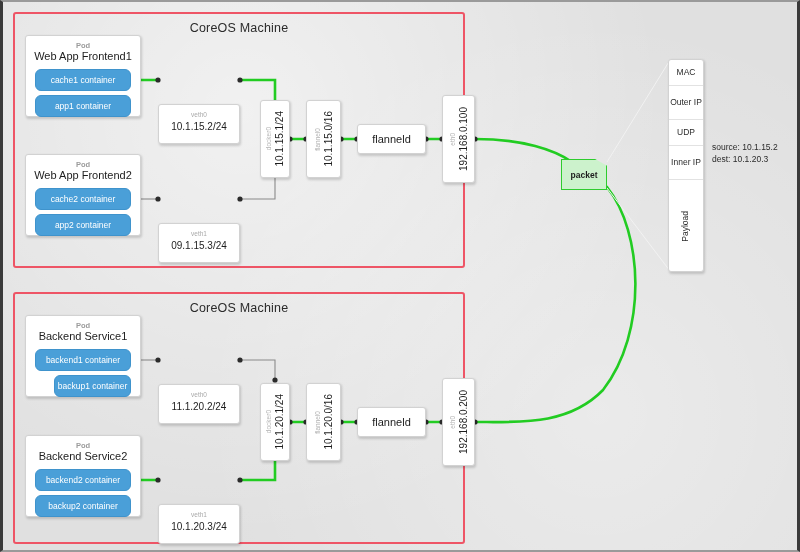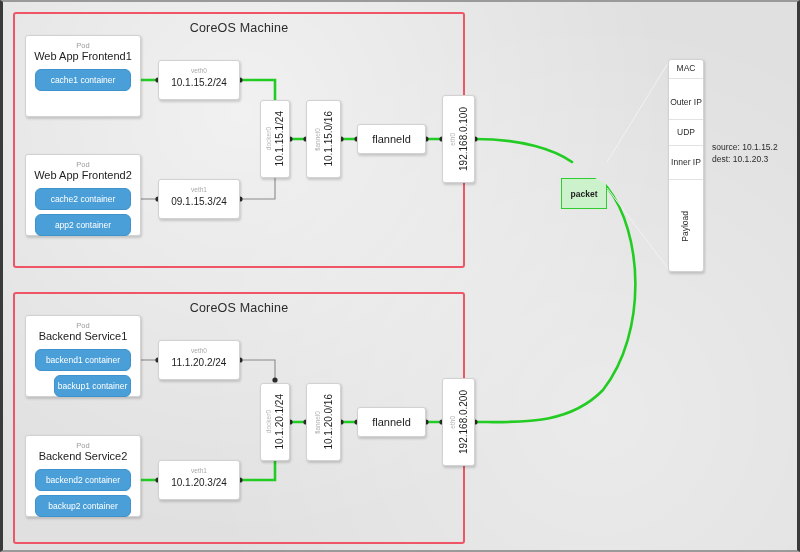--- a/index.html
+++ b/index.html
@@ -36,35 +36,35 @@
   .nd{
     position:absolute;background:#ffffff;border:1px solid #d2d2d2;
     border-radius:3px;box-shadow:1px 1.5px 2.5px rgba(0,0,0,.16);
     box-sizing:border-box;
   }
 
   
   .pod{z-index:3;}
   .pod-kind{
     position:absolute;top:5px;left:0;width:100%;text-align:center;
-    font-size:7.5px;color:#9b9b9b;
+    font-size:7.5px;color:#9b9b9b;font-weight:bold;
   }
   .pod-name{
     position:absolute;top:14px;left:0;width:100%;text-align:center;
     font-size:11px;color:#1d1d1d;
   }
   .ctr{
     position:absolute;left:9px;right:9px;height:22px;
     background:#4a9fd8;border:1px solid #3f93cc;border-radius:6px;
     color:#ffffff;font-size:8.5px;display:flex;align-items:center;
     justify-content:center;box-sizing:border-box;
   }
 
   
-  .veth{z-index:3;}
+  .veth{z-index:3;margin-top:44px;}
   .veth-sub{
     position:absolute;top:6px;left:0;width:100%;text-align:center;
     font-size:6.5px;color:#a9a9a9;
   }
   .veth-ip{
     position:absolute;top:16px;left:0;width:100%;text-align:center;
     font-size:10px;color:#1d1d1d;
   }
 
   
@@ -76,21 +76,20 @@
   
   .flan{z-index:3;display:flex;align-items:center;justify-content:center;
         font-size:11px;color:#1d1d1d;}
 
   
   .packet{
     position:absolute;z-index:4;background:#ccf2cc;border:1.5px solid #2ecc2e;
     display:flex;align-items:center;justify-content:center;
     font-size:8.5px;font-weight:bold;color:#1d1d1d;box-sizing:border-box;
     clip-path:polygon(0 0, 74% 0, 100% 22%, 100% 100%, 0 100%);
-    margin-top:19px;
   }
 
   
   .panel{z-index:3;overflow:hidden;}
   .pfield{
     position:absolute;left:0;width:100%;border-bottom:1px solid #e2e2e2;
     display:flex;align-items:center;justify-content:center;text-align:center;
     font-size:8.5px;color:#2b2b2b;line-height:1.15;box-sizing:border-box;
   }
   .pfield.last{border-bottom:none;}
@@ -192,20 +191,21 @@
   <div class="machine" style="left:10px;top:290px;width:448px;height:248px;">
     <div class="machine-title">CoreOS Machine</div>
   </div>
 
   <div class="layer" id="nodes">
 
     <div class="nd pod" style="left:22px;top:33px;width:116px;height:82px;">
       <div class="pod-kind">Pod</div>
       <div class="pod-name">Web App Frontend1</div>
       <div class="ctr" style="top:33px;">cache1 container</div>
+      <div class="ctr" style="top:59px;">app1 container</div>
     </div>
 
     <div class="nd pod" style="left:22px;top:152px;width:116px;height:82px;">
       <div class="pod-kind">Pod</div>
       <div class="pod-name">Web App Frontend2</div>
       <div class="ctr" style="top:33px;">cache2 container</div>
       <div class="ctr" style="top:59px;">app2 container</div>
     </div>
 
     <div class="nd veth" style="left:155px;top:58px;width:82px;height:40px;">
@@ -274,21 +274,21 @@
     <div class="nd vert" style="left:439px;top:376px;width:33px;height:88px;">
       <span class="v-sub">eth0</span>
       <span class="v-ip">192.168.0.200</span>
     </div>
 
     <div class="packet" style="left:558px;top:157px;width:46px;height:31px;">
       <span>packet</span>
     </div>
 
     <div class="nd panel" style="left:665px;top:57px;width:36px;height:213px;">
-      <div class="pfield" style="top:0;height:19px;">MAC</div>
+      <div class="pfield" style="top:0;height:26px;">MAC</div>
       <div class="pfield" style="top:26px;height:34px;">Outer
 IP</div>
       <div class="pfield" style="top:60px;height:26px;">UDP</div>
       <div class="pfield" style="top:86px;height:34px;">Inner
 IP</div>
       <div class="pfield vertical last" style="top:120px;height:93px;">
         <span>Payload</span>
       </div>
     </div>
 

